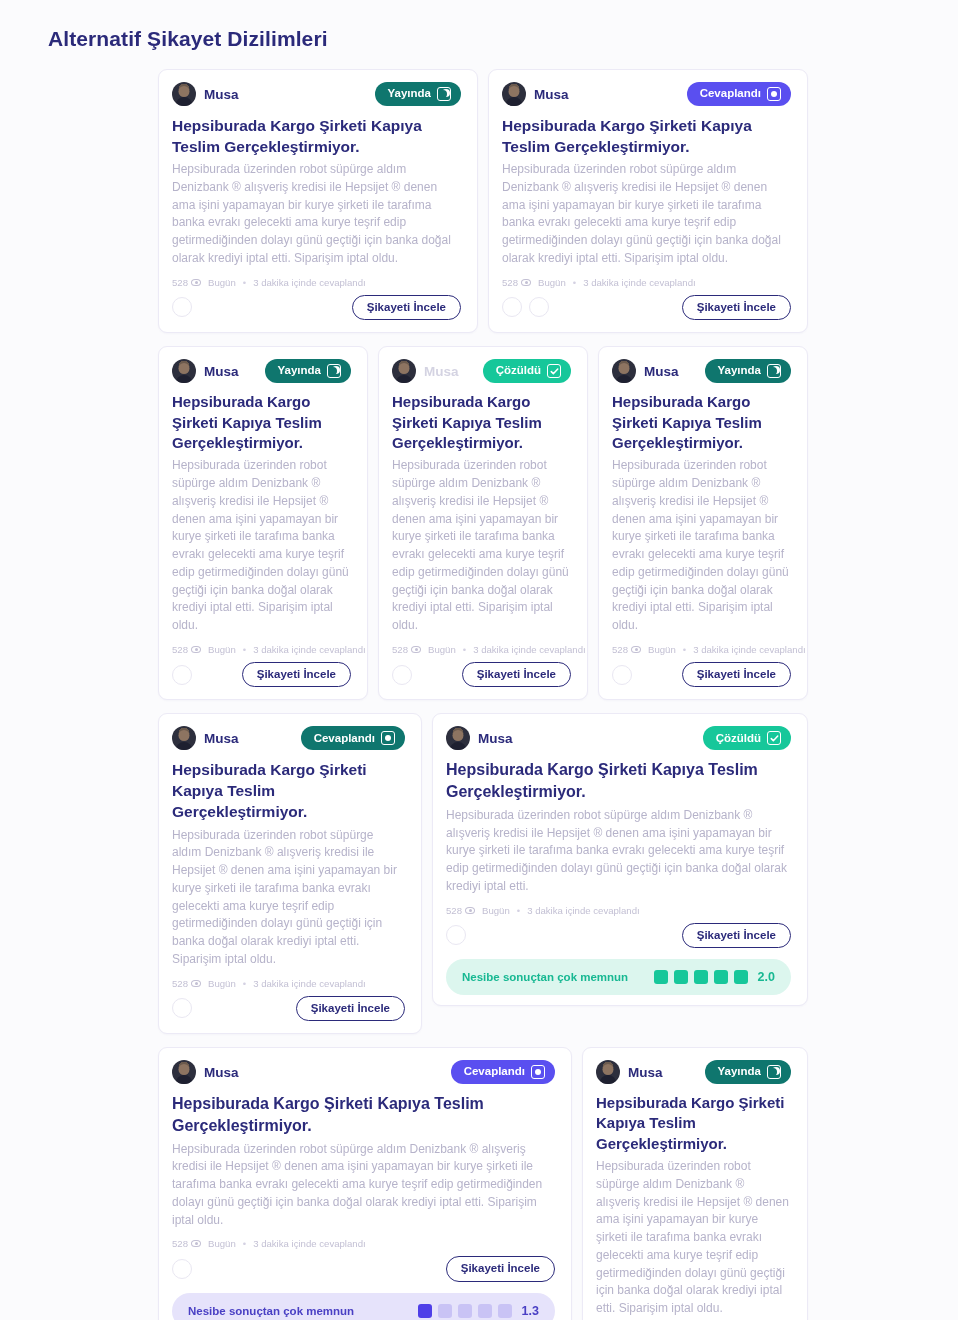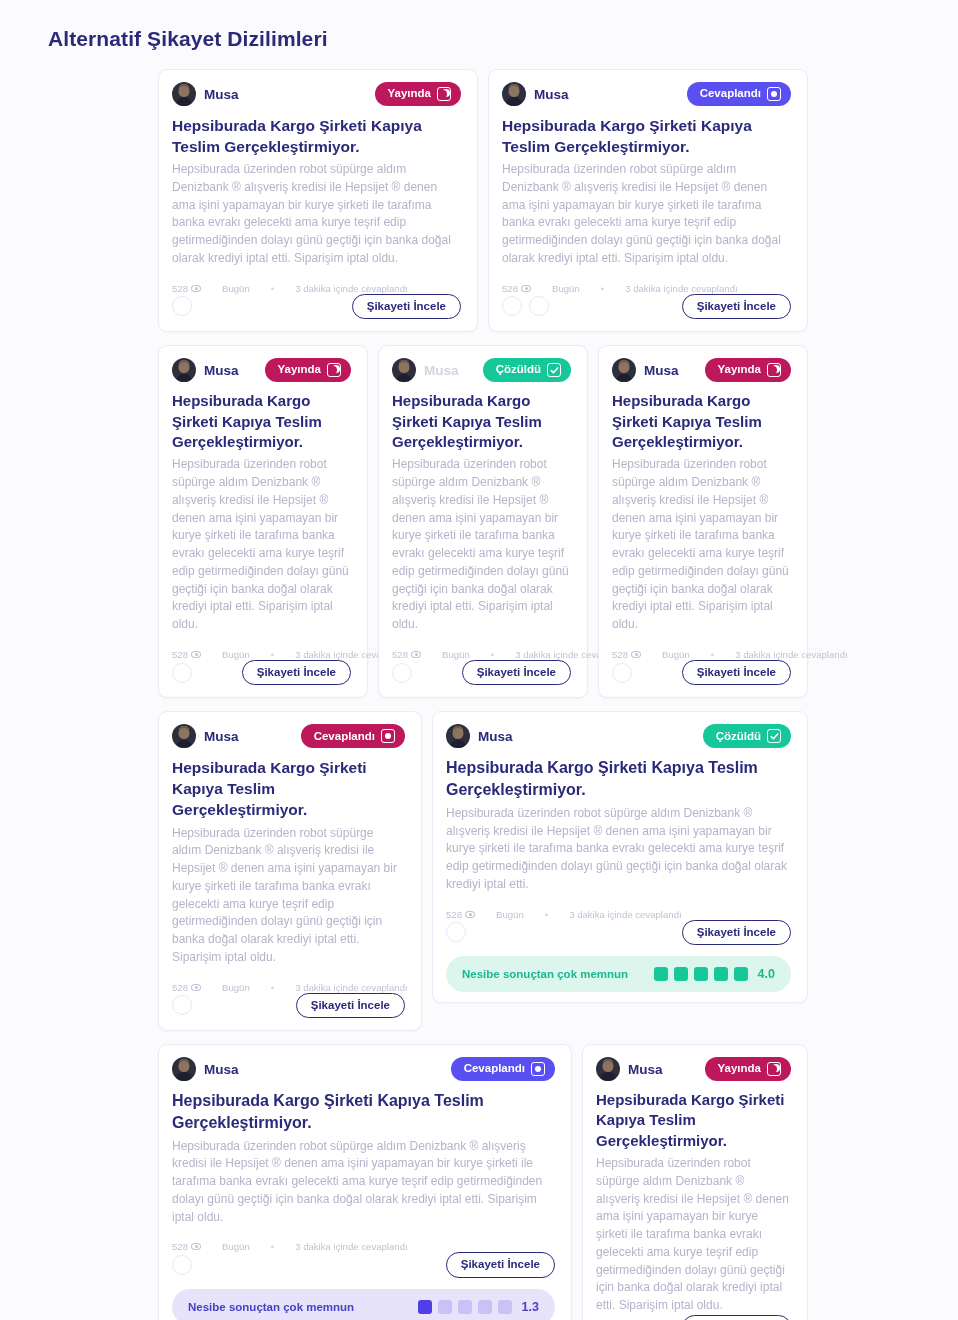--- a/index.html
+++ b/index.html
@@ -83,21 +83,21 @@
     align-items: center;
     gap: 6px;
     border-radius: 20px;
     padding: 5px 10px 5px 13px;
     font-size: 11.5px;
     font-weight: 600;
     color: #ffffff;
     white-space: nowrap;
     line-height: 1;
   }
-  .badge.indigo { background: #be185d; }
+  .badge.indigo { background: #0f766e; }
   .badge.violet { background: #5a4ff0; }
   .badge.teal   { background: #16c79a; }
 
   .badge .bicon {
     width: 14px; height: 14px;
     border: 1.6px solid #fff;
     border-radius: 3px;
     display: inline-flex;
     align-items: center;
     justify-content: center;
@@ -128,22 +128,22 @@
 
   .c-body {
     color: #b6b3ca;
     font-size: 12px;
     line-height: 1.48;
   }
 
   .c-meta {
     display: flex;
     align-items: center;
-    gap: 21px;
-    margin-top: 15px;
+    gap: 7px;
+    margin-top: 9px;
     color: #c3c0d4;
     font-size: 9.6px;
     white-space: nowrap;
   }
   .c-meta .views { display:inline-flex; align-items:center; gap:3px; }
   .eye {
     width: 10px; height: 7px;
     border: 1px solid #c3c0d4;
     border-radius: 50% 50% 50% 50% / 60% 60% 60% 60%;
     position: relative;
@@ -152,20 +152,21 @@
   .eye::after {
     content:""; position:absolute; left:50%; top:50%;
     width:3px; height:3px; margin:-1.5px 0 0 -1.5px;
     border-radius:50%; background:#c3c0d4;
   }
   .c-meta .dot-sep { color:#d4d1e2; }
 
   .c-foot {
     display: flex;
     align-items: center;
+    margin-top: 7px;
   }
   .ph-circles { display:flex; gap:7px; }
   .ph-circle {
     width: 20px; height: 20px;
     border: 1px solid #e9e7f2;
     border-radius: 50%;
     background: #fff;
   }
 
   .btn-review {
@@ -444,21 +445,21 @@
       </div>
       <div class="rating teal">
         <span class="rating-label">Nesibe sonuçtan çok memnun</span>
         <span class="spacer"></span>
         <span class="sq-wrap">
           <i class="sq"></i>
           <i class="sq"></i>
           <i class="sq"></i>
           <i class="sq"></i>
           <i class="sq"></i>
-          <span class="rating-score">4.0</span>
+          <span class="rating-score">2.0</span>
         </span>
       </div>
     </div>
 
   </div>
 
   <div class="row">
 
     <div class="card w-414 has-rating">
       <div class="card-head">

